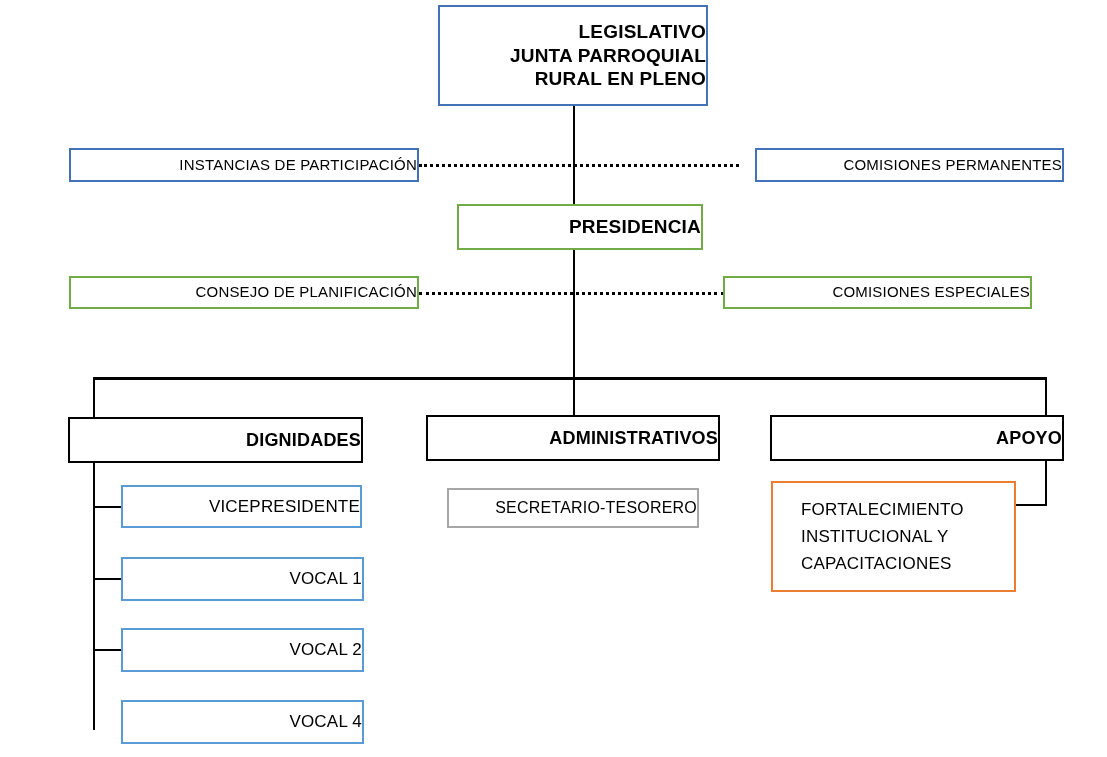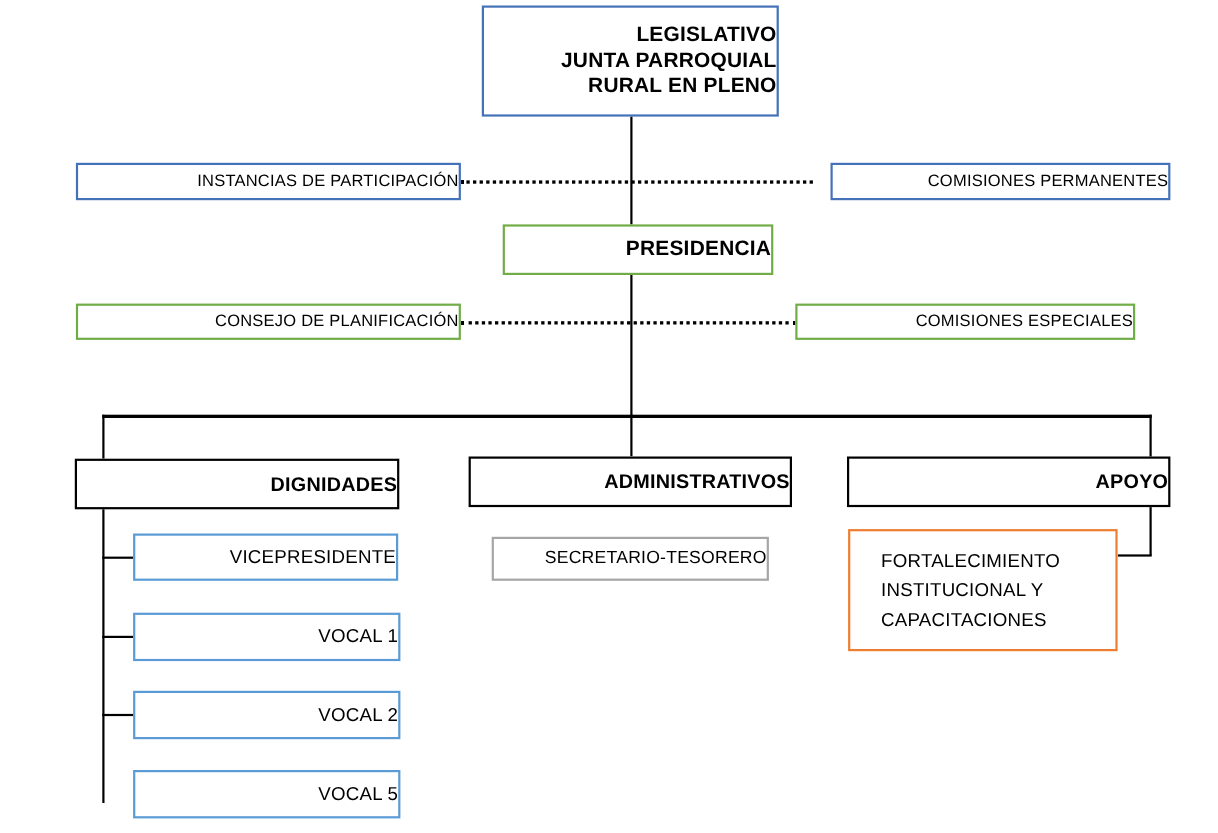--- a/index.html
+++ b/index.html
@@ -137,21 +137,21 @@
 
   <div class="node b-lblue normal" style="left:121px; top:557px; width:243px; height:44px; font-size:17px;">
     <span>VOCAL 1</span>
   </div>
 
   <div class="node b-lblue normal" style="left:121px; top:628px; width:243px; height:44px; font-size:17px;">
     <span>VOCAL 2</span>
   </div>
 
   <div class="node b-lblue normal" style="left:121px; top:700px; width:243px; height:44px; font-size:17px;">
-    <span>VOCAL 5</span>
+    <span>VOCAL 4</span>
   </div>
 
   <div class="node b-gray normal" style="left:447px; top:488px; width:252px; height:40px; font-size:16px;">
     <span>SECRETARIO-TESORERO</span>
   </div>
 
   <div class="node b-orange normal leftal" style="left:771px; top:481px; width:245px; height:111px; font-size:17px; line-height:1.6;">
     <span>
       <span>FORTALECIMIENTO</span>
       <span>INSTITUCIONAL   Y</span>

